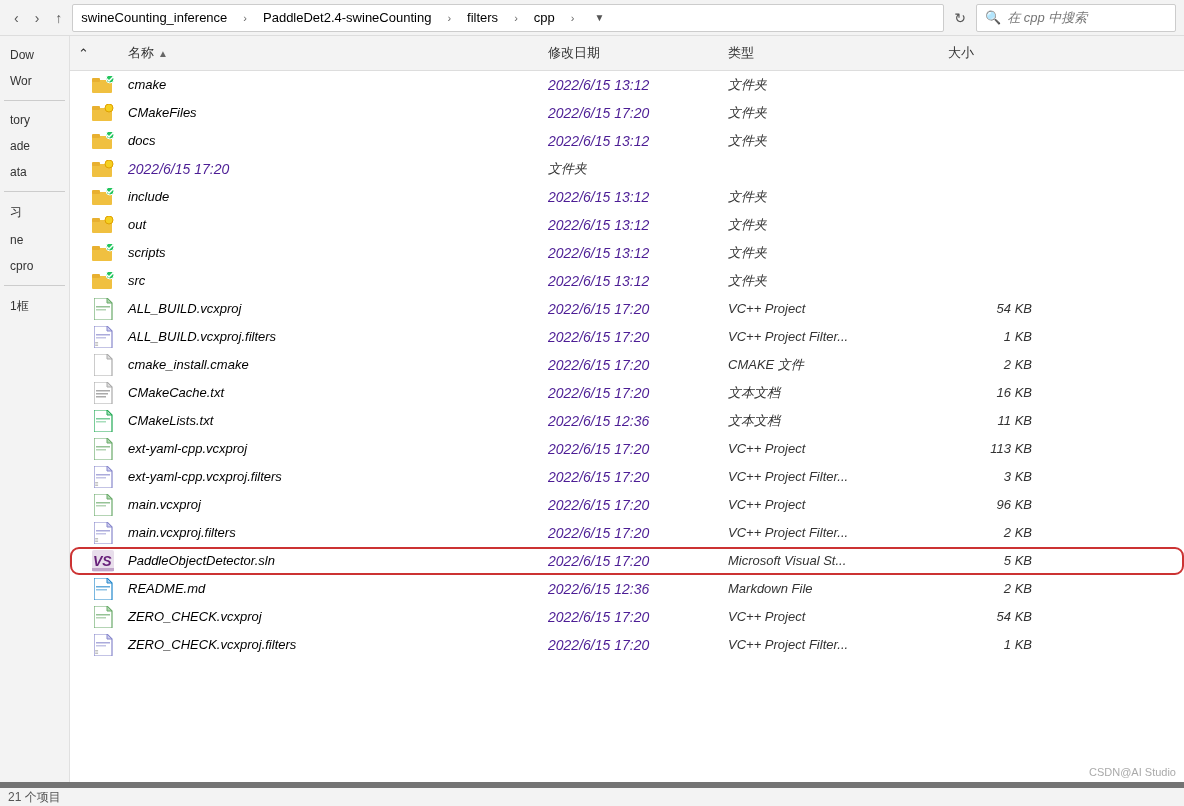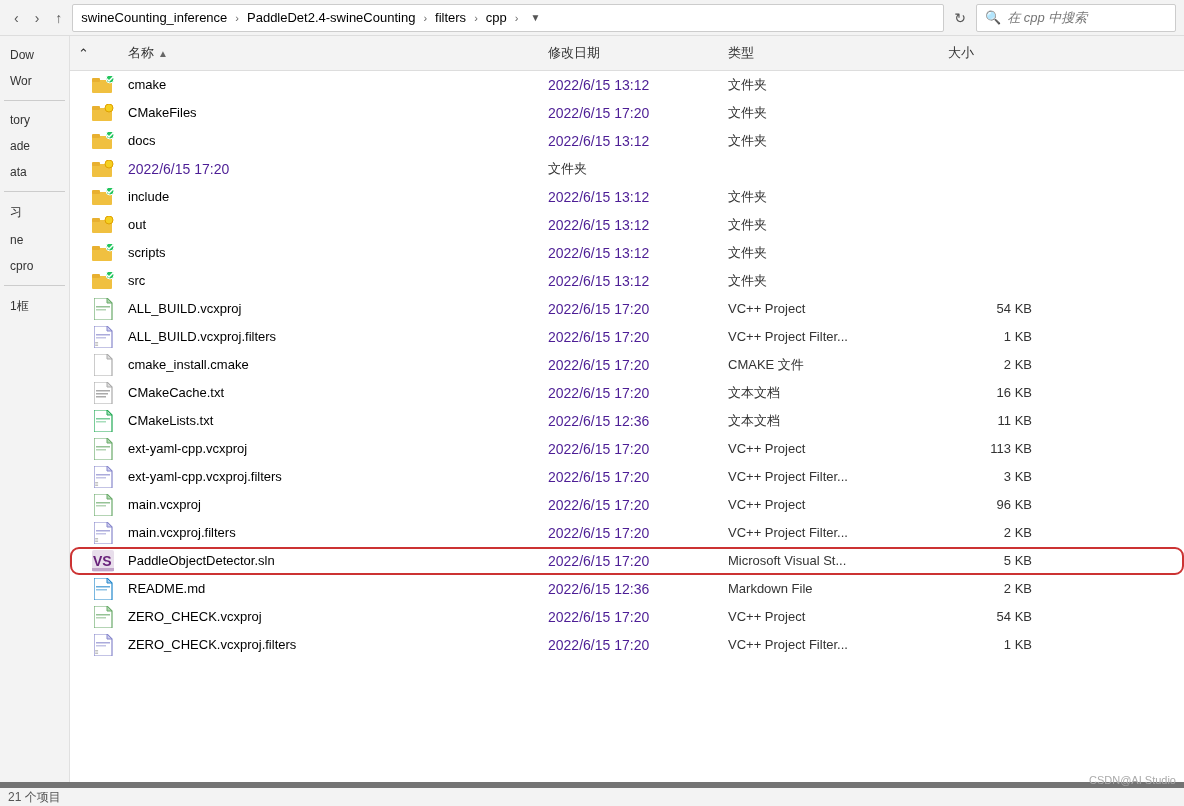--- a/index.html
+++ b/index.html
@@ -35,21 +35,21 @@
     .breadcrumb-path {
       display: flex;
       align-items: center;
       flex: 1;
       background: #fff;
       border: 1px solid #ccc;
       border-radius: 2px;
       padding: 3px 8px;
       height: 28px;
       font-size: 13px;
-      gap: 8px;
+      gap: 16px;
     }
 
     .breadcrumb-item {
       color: #000;
       cursor: pointer;
     }
 
     .breadcrumb-sep {
       color: #666;
       font-size: 11px;
@@ -163,20 +163,21 @@
     .col-sort-arrow {
       font-size: 10px;
       color: #666;
     }
 
     
     .file-list {
       flex: 1;
       overflow-y: auto;
       background: #fff;
+      font-style: italic;
     }
 
     .file-row {
       display: grid;
       grid-template-columns: 50px 420px 180px 220px 100px;
       align-items: center;
       padding: 2px 0;
       cursor: default;
       border-bottom: 1px solid transparent;
       min-height: 28px;
@@ -215,21 +216,21 @@
       align-items: center;
       padding: 0 8px;
       font-size: 12px;
       color: #555;
       gap: 12px;
     }
 
     
     .watermark {
       position: absolute;
-      bottom: 20px;
+      bottom: 28px;
       right: 8px;
       font-size: 11px;
       color: #aaa;
     }
 
     .icon-wrap {
       display: flex;
       align-items: center;
       justify-content: flex-end;
       padding-right: 6px;

